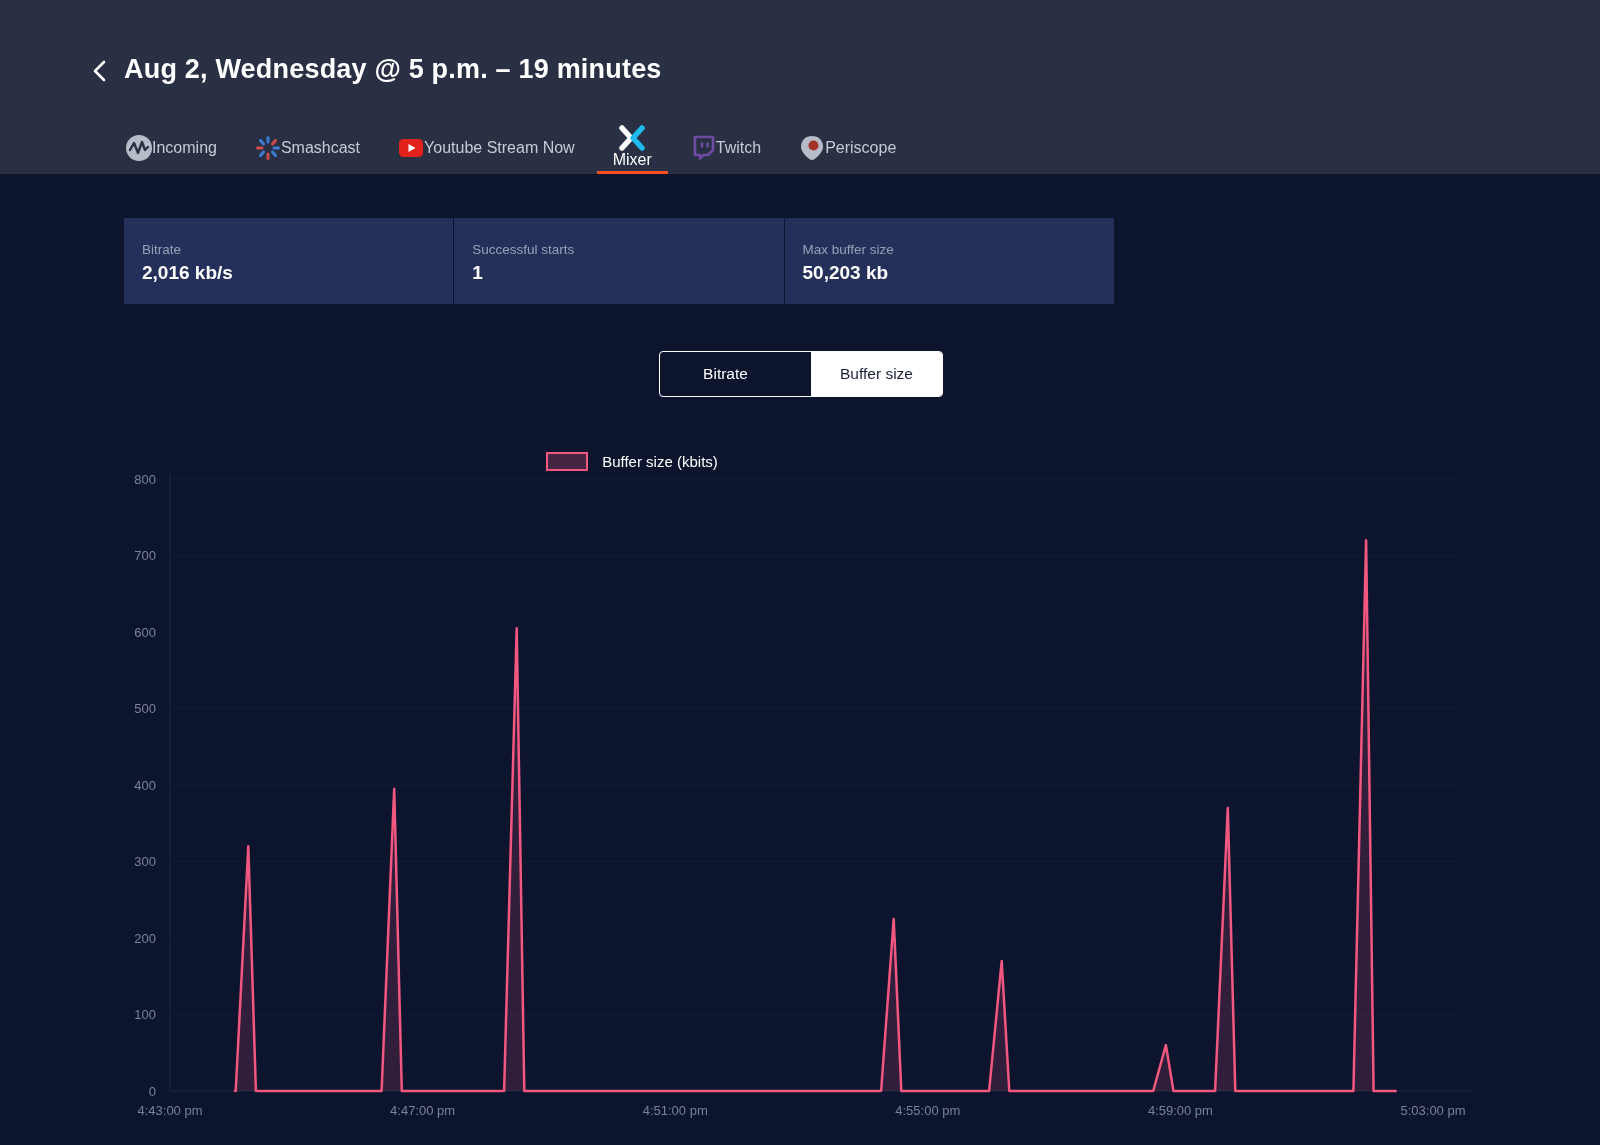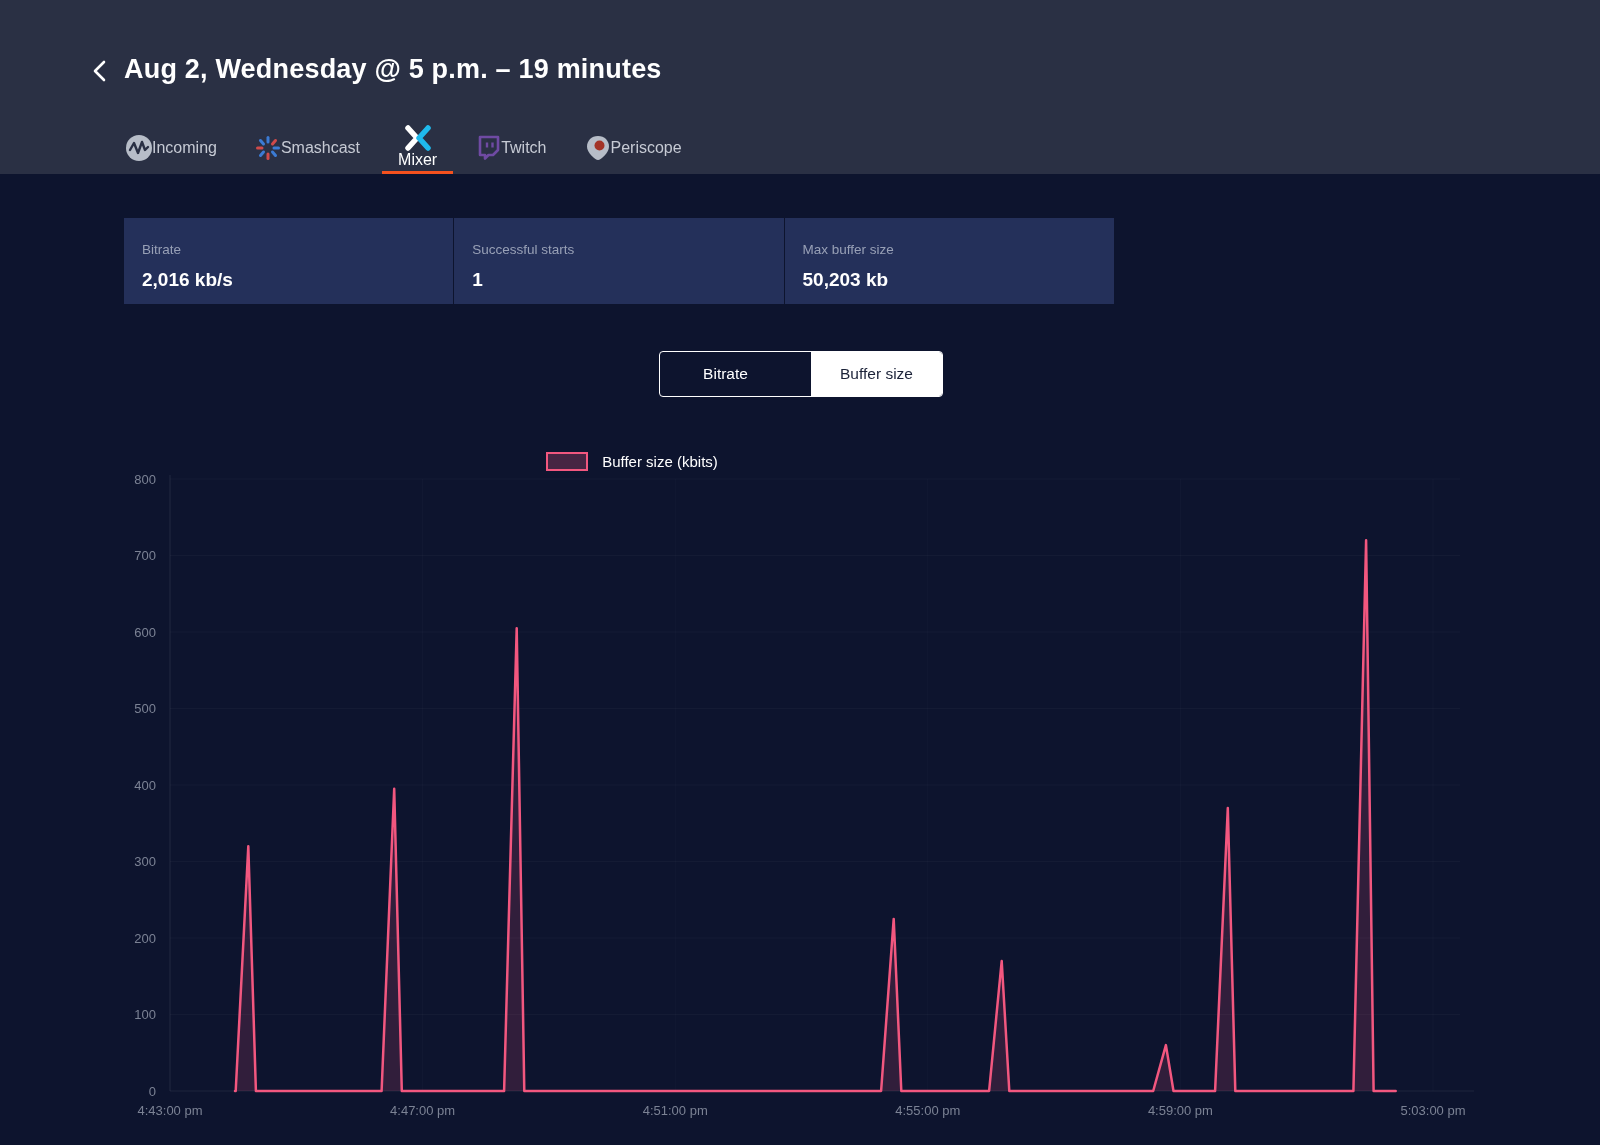--- a/index.html
+++ b/index.html
@@ -12,21 +12,21 @@
   .tabs{position:absolute;left:110px;bottom:0;display:flex;align-items:stretch;}
   .tab{display:flex;align-items:center;padding:0 16px;height:49px;margin-right:6px;
        color:#c6cad4;font-size:16px;cursor:pointer;border-bottom:3px solid transparent;box-sizing:border-box;}
   .tab.active{color:#ffffff;flex-direction:column;}
   .tab .ticon{width:26px;height:26px;display:flex;align-items:center;justify-content:center;}
   
   .stats{position:absolute;left:124px;top:218px;width:1320px;height:86px;z-index:4;
          display:grid;grid-template-columns:1fr 1fr 1fr 1fr;gap:1px;background:#0d142e;}
   .stat-cell{background:#24305a;padding:24px 0 0 18px;box-sizing:border-box;}
   .stat-label{font-size:13.5px;color:#98a0b6;}
-  .stat-value{font-size:19px;font-weight:700;color:#ffffff;margin-top:12px;}
+  .stat-value{font-size:19px;font-weight:700;color:#ffffff;margin-top:5px;}
   
   .toggle{position:absolute;left:659px;top:351px;height:44px;display:flex;z-index:4;
           border:1px solid #ffffff;border-radius:4px;overflow:hidden;}
   .toggle-btn{width:131px;height:44px;display:flex;align-items:center;justify-content:center;
           font-size:15.5px;border:none;cursor:pointer;background:transparent;color:#ffffff;font-family:inherit;}
   .toggle-btn.selected{background:#ffffff;color:#1b2238;margin-left:20px;}
   
   .legend{position:absolute;left:0;top:452px;width:1264px;display:flex;align-items:center;justify-content:center;gap:14px;z-index:4;}
   .legend-swatch{width:42px;height:19px;border:2px solid #f2577f;background:rgba(242,87,131,0.25);box-sizing:border-box;}
   .legend-label{color:#ffffff;font-size:15px;}
@@ -110,20 +110,29 @@
               <line x1="13" y1="23.5" x2="13" y2="19" stroke="#cf4a4a"></line>
               <line x1="5.5" y1="20.5" x2="8.5" y2="17" stroke="#3b7bd4"></line>
               <line x1="2.5" y1="13" x2="7" y2="13" stroke="#cf4a4a"></line>
               <line x1="5.5" y1="5.5" x2="8.5" y2="9" stroke="#3b7bd4"></line>
             </g>
           </svg>
         </span>
         <span>Smashcast</span>
       </div>
 
+      <div class="tab">
+        <span class="ticon">
+          <svg width="26" height="26" viewBox="0 0 26 26">
+            <rect x="1" y="4" width="24" height="18" rx="4.5" fill="#e3211b"></rect>
+            <polygon points="10.5,9 17.5,13 10.5,17" fill="#ffffff"></polygon>
+          </svg>
+        </span>
+        <span>Youtube Stream Now</span>
+      </div>
 
       <div class="tab active" style="border-bottom-color: rgb(244, 81, 30);">
         <span class="ticon" style="width:32px">
           <svg width="32" height="26" viewBox="0 0 32 26">
             <polyline points="6,3 15,13 6,23" fill="none" stroke="#ffffff" stroke-width="5.5" stroke-linecap="round" stroke-linejoin="round"></polyline>
             <polyline points="26,3 17,13 26,23" fill="none" stroke="#1fbaed" stroke-width="5.5" stroke-linecap="round" stroke-linejoin="round"></polyline>
           </svg>
         </span>
         <span>Mixer</span>
       </div>

